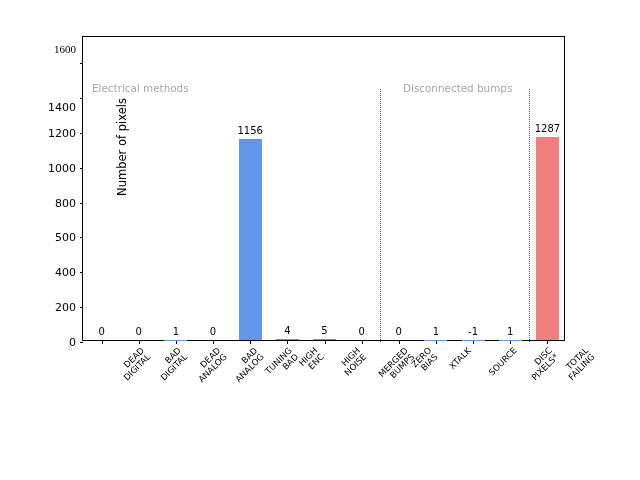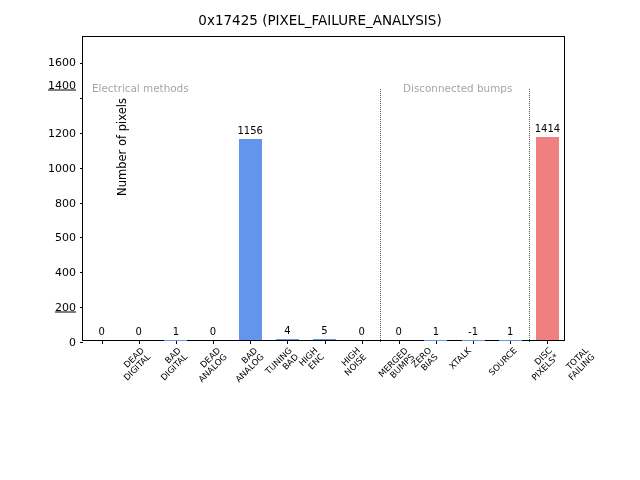--- a/index.html
+++ b/index.html
@@ -137,45 +137,44 @@
     font-size: 10px;
     color: #000000;
     line-height: 1.42;
   }
 </style>
 </head>
 <body>
 
 <div id="figure">
 
-  <div id="chart-title">0x17425 (PIXEL_FAILURE_ANALYSIS)</div>
 
   <div id="plot-frame">
 
     <div id="ylabel">Number of pixels</div>
 
     <div id="y-axis-ticks">
         <div class="ytick-mark" style="top: 305px;"></div>
         <div class="ytick-label" style="top: 305px;">0</div>
         <div class="ytick-mark" style="top: 270.143px;"></div>
-        <div class="ytick-label" style="top: 270.143px; text-decoration: underline;">200</div>
+        <div class="ytick-label" style="top: 270.143px;">200</div>
         <div class="ytick-mark" style="top: 235.286px;"></div>
         <div class="ytick-label" style="top: 235.286px;">400</div>
         <div class="ytick-mark" style="top: 200.429px;"></div>
         <div class="ytick-label" style="top: 200.429px;">500</div>
         <div class="ytick-mark" style="top: 165.571px;"></div>
         <div class="ytick-label" style="top: 165.571px;">800</div>
         <div class="ytick-mark" style="top: 130.714px;"></div>
         <div class="ytick-label" style="top: 130.714px;">1000</div>
         <div class="ytick-mark" style="top: 95.8571px;"></div>
         <div class="ytick-label" style="top: 95.8571px;">1200</div>
         <div class="ytick-mark" style="top: 61px;"></div>
-        <div class="ytick-label" style="top: 48px; text-decoration: underline;">1400</div>
+        <div class="ytick-label" style="top: 70px;">1400</div>
         <div class="ytick-mark" style="top: 26.1429px;"></div>
-        <div class="ytick-label" style="top: 25px;">1600</div>
+        <div class="ytick-label" style="top: 12px; font-family: Liberation Serif, serif;">1600</div>
       </div>
     <div id="x-axis-ticks">
         <div class="xtick-mark" style="left: 18.5769px;"></div>
         <div class="xtick-label" style="left: 22.5769px;">DEAD
 DIGITAL</div>
         <div class="xtick-mark" style="left: 55.7308px;"></div>
         <div class="xtick-label" style="left: 59.7308px;">BAD
 DIGITAL</div>
         <div class="xtick-mark" style="left: 92.8846px;"></div>
         <div class="xtick-label" style="left: 96.8846px;">DEAD
@@ -228,21 +227,21 @@
         <div class="bar-value" style="left: 278.654px; top: 289px;">0</div>
         <div class="bar" style="left: 304.29px; width: 23.0354px; height: 0px; background: rgb(100, 149, 237);"></div>
         <div class="bar-value" style="left: 315.808px; top: 289px;">0</div>
         <div class="bar" style="left: 341.444px; width: 23.0354px; height: 0.174286px; background: rgb(100, 149, 237);"></div>
         <div class="bar-value" style="left: 352.962px; top: 288.826px;">1</div>
         <div class="bar" style="left: 378.598px; width: 23.0354px; height: 0.174286px; background: rgb(100, 149, 237);"></div>
         <div class="bar-value" style="left: 390.115px; top: 288.826px;">-1</div>
         <div class="bar" style="left: 415.752px; width: 23.0354px; height: 0.174286px; background: rgb(100, 149, 237);"></div>
         <div class="bar-value" style="left: 427.269px; top: 288.826px;">1</div>
         <div class="bar" style="left: 452.905px; width: 23.0354px; height: 203.391px; background: rgb(240, 128, 128);"></div>
-        <div class="bar-value" style="left: 464.423px; top: 85.6086px;">1414</div>
+        <div class="bar-value" style="left: 464.423px; top: 85.6086px;">1287</div>
       </div>
     <div id="dividers-layer">
         <div class="divider" style="left: 297.231px; top: 52px; height: 253px;"></div>
         <div class="divider" style="left: 445.846px; top: 52px; height: 253px;"></div>
       </div>
 
     <div id="ann-electrical">Electrical methods</div>
     <div id="ann-disconnected">Disconnected
 bumps</div>
 

